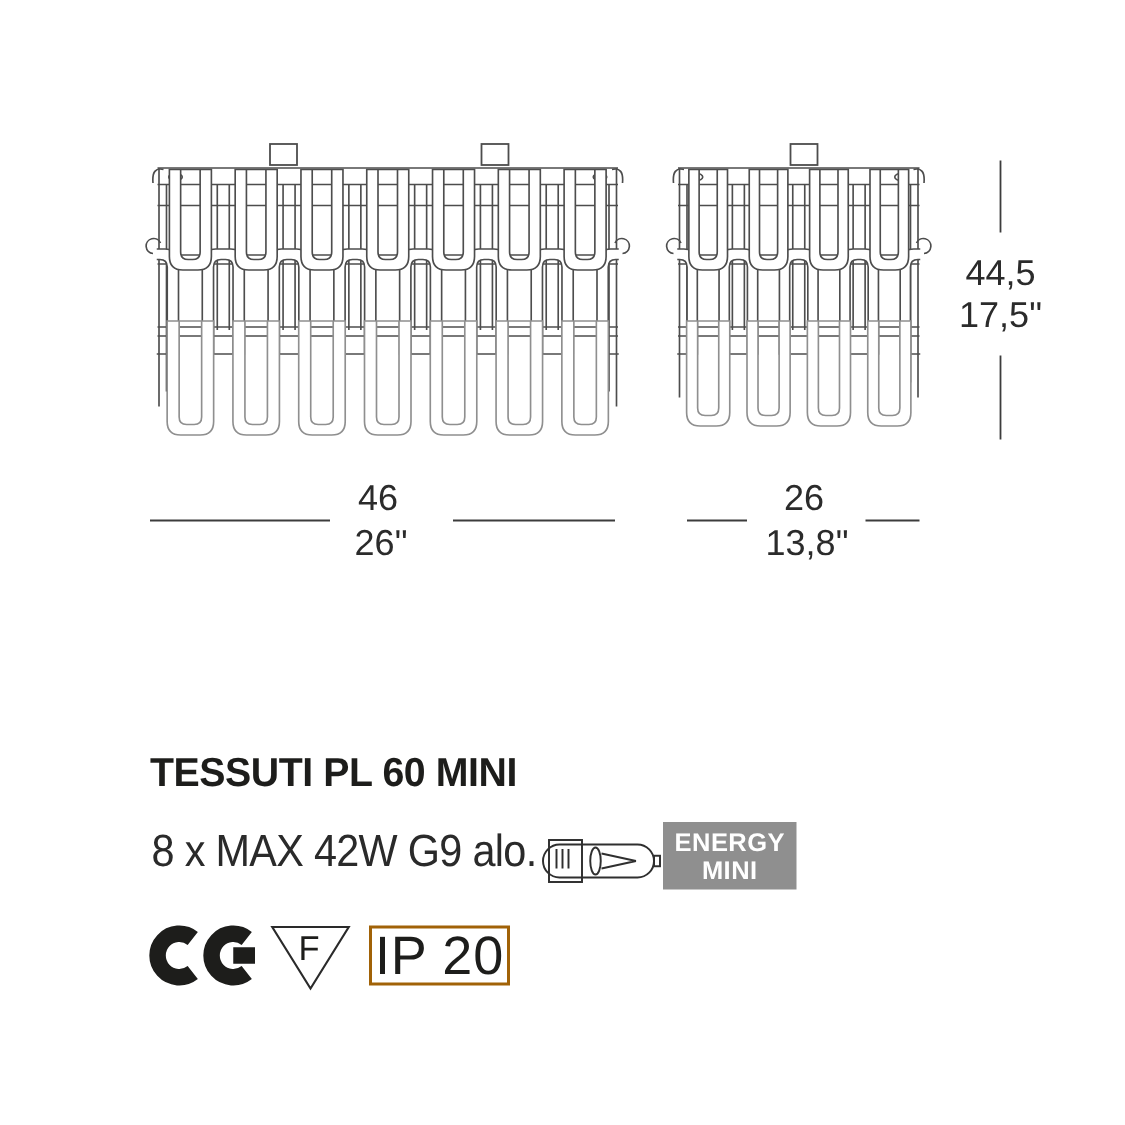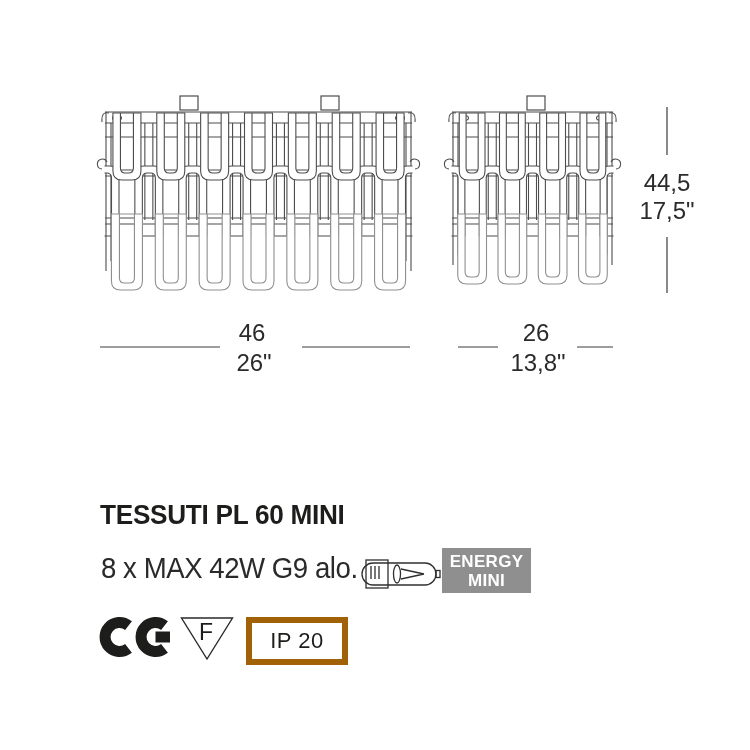--- a/index.html
+++ b/index.html
@@ -28,22 +28,22 @@
     font-size:30px;font-weight:400;color:#2a2a2a;white-space:nowrap;
     transform:scaleX(0.92);transform-origin:left top;letter-spacing:-0.5px;
   }
   .badge{
     background:var(--badge-bg,#8f8f8f);color:var(--badge-fg,#ffffff);
     width:89px;height:45px;display:flex;flex-direction:column;align-items:center;
     justify-content:center;font-weight:700;font-size:17px;line-height:19px;
     letter-spacing:0.3px;transform-origin:left top;
   }
   .ip-box{
-    border:6px solid #a16207;width:90px;height:36px;text-align:center;
-    font-size:22px;line-height:36px;letter-spacing:0.5px;white-space:nowrap;color:#1d1d1b;
+    border:2px solid #a16207;width:90px;height:36px;text-align:center;
+    font-size:36px;line-height:36px;letter-spacing:0.5px;white-space:nowrap;color:#1d1d1b;
   }
   .ce-path{fill:none;stroke:#1d1d1b;stroke-width:11;}
   .tri{fill:none;stroke:#2a2a2a;stroke-width:1.4;}
   .f-text{font-size:23px;fill:#1d1d1b;text-anchor:middle;
     font-family:"Liberation Sans","DejaVu Sans",sans-serif;}
 </style>
 </head>
 <body>
 
 <div class="canvas">

